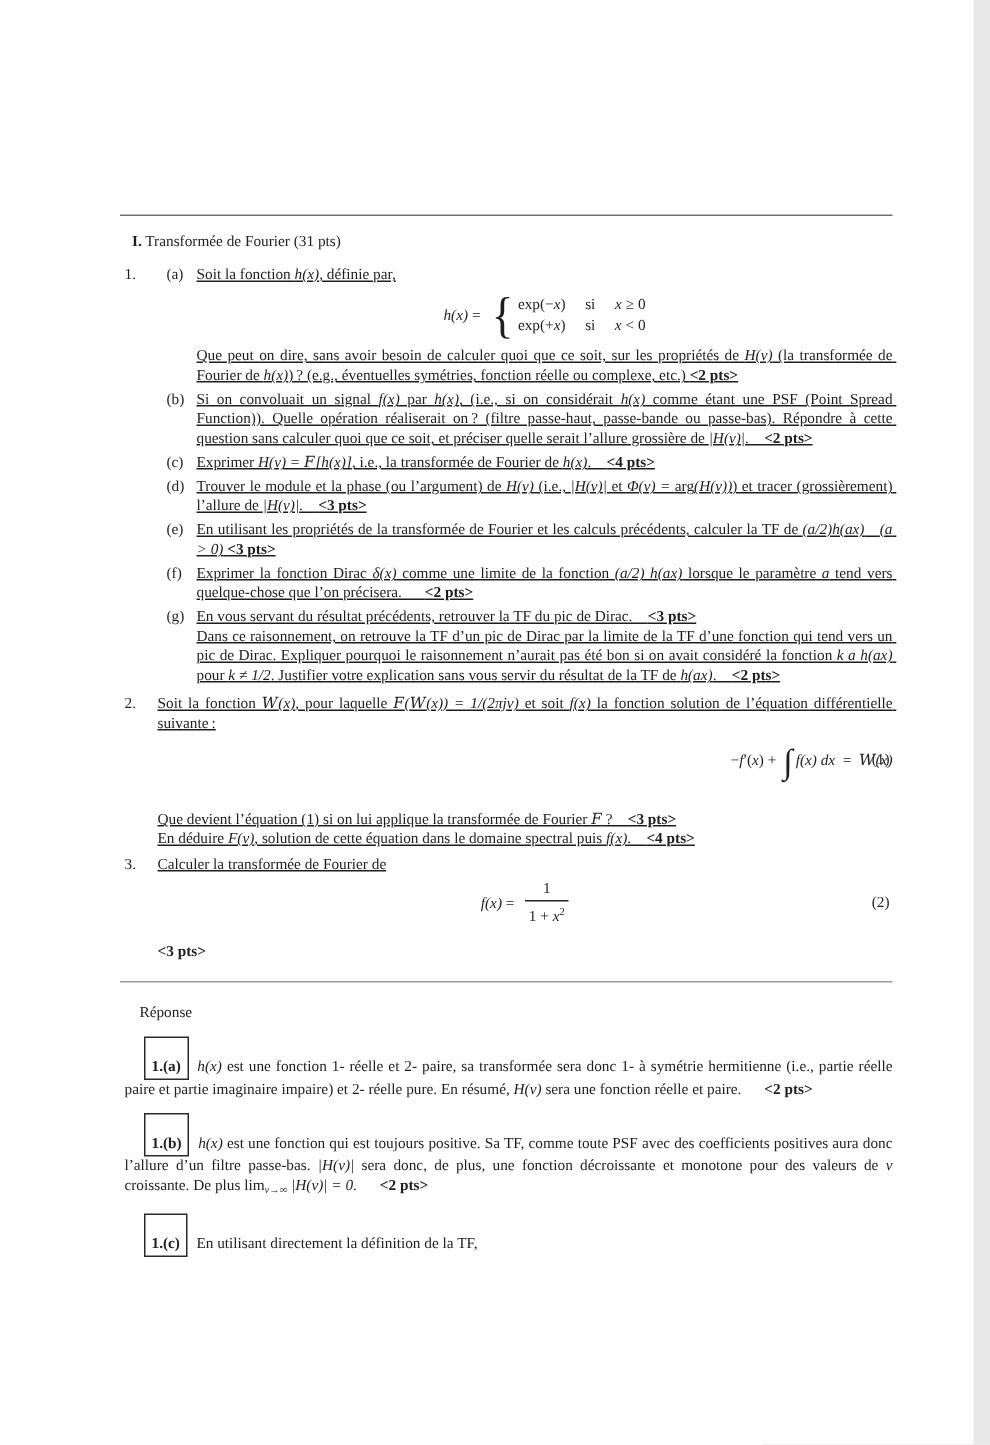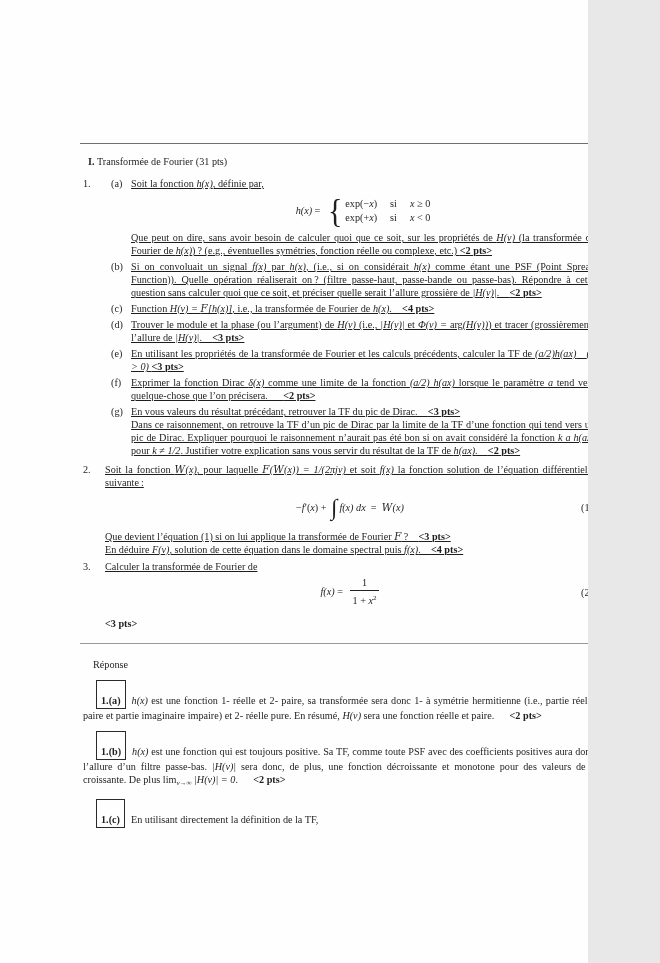--- a/index.html
+++ b/index.html
@@ -1,17 +1,17 @@
 <!DOCTYPE html>
 <html><head>
 <meta charset="utf-8">
 <style>
   html,body { margin:0; padding:0; background:#e8e8e8; }
   .page {
-    position:relative; width:588px; height:963px; background:#fefefe;
+    position:relative; width:649px; height:963px; background:#fefefe;
     font-family:"Liberation Serif","DejaVu Serif",serif;
     font-size:10.2px; line-height:13px; color:#1e1e1e;
     overflow:hidden;
   }
   .toprule { position:absolute; left:80px; top:143px; width:515px; border-top:1px solid #6f6f6f; }
   .content { position:absolute; left:83px; top:155px; width:512px; }
   .run { white-space:pre-wrap; }
   .run.r { font-style:normal; }
   .run.i { font-style:italic; }
   .run.b { font-weight:bold; }
@@ -26,21 +26,21 @@
   .subitem:first-child { margin-top:0; }
   .smk { width:26px; flex:none; padding-left:6px; box-sizing:border-box; }
   .sbody { flex:1; min-width:0; }
   .para, .line { text-align:justify;text-decoration:underline; }
   .disp { position:relative; text-align:center; }
   .disp .tag { position:absolute; right:2px; top:50%; transform:translateY(-50%); }
   .eqrow { display:inline-flex; align-items:center; }
   .brace { font-size:30px; font-weight:300; display:inline-block; transform:scaleY(1.12); margin:0 3px 0 5px; line-height:26px; }
   .case-grid { display:inline-grid; grid-template-columns:auto auto auto; column-gap:13px; row-gap:1px; text-align:right; }
   .disp-h { margin:7px 0 7px; }
-  .disp-1 { margin:6px 0 11px; }
+  .disp-1 { margin:6px 0 21px;text-align:right; }
   .disp-2 { margin:3px 0 2px; }
   .int { font-size:23px; line-height:24px; font-weight:300; margin:0 2px; position:relative; top:1px; }
   .frac { display:inline-flex; flex-direction:column; margin-left:4px; vertical-align:middle; }
   .frac .num { padding:0 3px 1px; }
   .frac .den { border-top:1px solid #222; padding:1px 3px 0;text-align:right; }
   .ptsline { margin-top:10px; }
   .gap2 { margin-top:6px; }
   .midrule { margin:13px 0 0 -3px; width:515px; border-top:1px solid #9a9a9a; }
   .resp-h { margin:14px 0 0 10px; font-weight:normal; }
   .ans { margin:9px 0 0; text-indent:13px; text-align:justify; }
@@ -82,42 +82,42 @@
           </div>
         </div>
 
         <div class="subitem">
           <div class="smk">(b)</div>
           <div class="sbody para"><span class="run r">Si on convoluait un signal </span><span class="run i">f(x)</span><span class="run r"> par </span><span class="run i">h(x)</span><span class="run r">, (i.e., si on considérait </span><span class="run i">h(x)</span><span class="run r"> comme étant une PSF (Point Spread Function)). Quelle opération réaliserait on ? (filtre passe-haut, passe-bande ou passe-bas). Répondre à cette question sans calculer quoi que ce soit, et préciser quelle serait l’allure grossière de </span><span class="run i">|H(ν)|</span><span class="run r">.  </span><span class="run b">&lt;2 pts&gt;</span></div>
         </div>
 
         <div class="subitem">
           <div class="smk">(c)</div>
-          <div class="sbody para"><span class="run r">Function </span><span class="run i">H(ν) = </span><span class="run cal">F</span><span class="run i">[h(x)]</span><span class="run r">, i.e., la transformée de Fourier de </span><span class="run i">h(x)</span><span class="run r">.  </span><span class="run b">&lt;4 pts&gt;</span></div>
+          <div class="sbody para"><span class="run r">Exprimer </span><span class="run i">H(ν) = </span><span class="run cal">F</span><span class="run i">[h(x)]</span><span class="run r">, i.e., la transformée de Fourier de </span><span class="run i">h(x)</span><span class="run r">.  </span><span class="run b">&lt;4 pts&gt;</span></div>
         </div>
 
         <div class="subitem">
           <div class="smk">(d)</div>
           <div class="sbody para"><span class="run r">Trouver le module et la phase (ou l’argument) de </span><span class="run i">H(ν)</span><span class="run r"> (i.e., </span><span class="run i">|H(ν)|</span><span class="run r"> et </span><span class="run i">Φ(ν) = </span><span class="run r">arg</span><span class="run i">(H(ν))</span><span class="run r">) et tracer (grossièrement) l’allure de </span><span class="run i">|H(ν)|</span><span class="run r">.  </span><span class="run b">&lt;3 pts&gt;</span></div>
         </div>
 
         <div class="subitem">
           <div class="smk">(e)</div>
           <div class="sbody para"><span class="run r">En utilisant les propriétés de la transformée de Fourier et les calculs précédents, calculer la TF de </span><span class="run i">(a/2)h(ax)</span><span class="run r">  </span><span class="run i">(a &gt; 0)</span><span class="run r"> </span><span class="run b">&lt;3 pts&gt;</span></div>
         </div>
 
         <div class="subitem">
           <div class="smk">(f)</div>
           <div class="sbody para"><span class="run r">Exprimer la fonction Dirac </span><span class="run i">δ(x)</span><span class="run r"> comme une limite de la fonction </span><span class="run i">(a/2) h(ax)</span><span class="run r"> lorsque le paramètre </span><span class="run i">a</span><span class="run r"> tend vers quelque-chose que l’on précisera.   </span><span class="run b">&lt;2 pts&gt;</span></div>
         </div>
 
         <div class="subitem">
           <div class="smk">(g)</div>
           <div class="sbody">
-            <div class="para"><span class="run r">En vous valeurs du résultat précédant, retrouver la TF du pic de Dirac.  </span><span class="run b">&lt;3 pts&gt;</span></div>
+            <div class="para"><span class="run r">En vous servant du résultat précédents, retrouver la TF du pic de Dirac.  </span><span class="run b">&lt;3 pts&gt;</span></div>
             <div class="para"><span class="run r">Dans ce raisonnement, on retrouve la TF d’un pic de Dirac par la limite de la TF d’une fonction qui tend vers un pic de Dirac. Expliquer pourquoi le raisonnement n’aurait pas été bon si on avait considéré la fonction </span><span class="run i">k a h(ax)</span><span class="run r"> pour </span><span class="run i">k ≠ 1/2</span><span class="run r">. Justifier votre explication sans vous servir du résultat de la TF de </span><span class="run i">h(ax)</span><span class="run r">.  </span><span class="run b">&lt;2 pts&gt;</span></div>
           </div>
         </div>
 
       </div>
     </div>
 
     <div class="item gap2">
       <div class="mk">2.</div>
       <div class="ibody">

